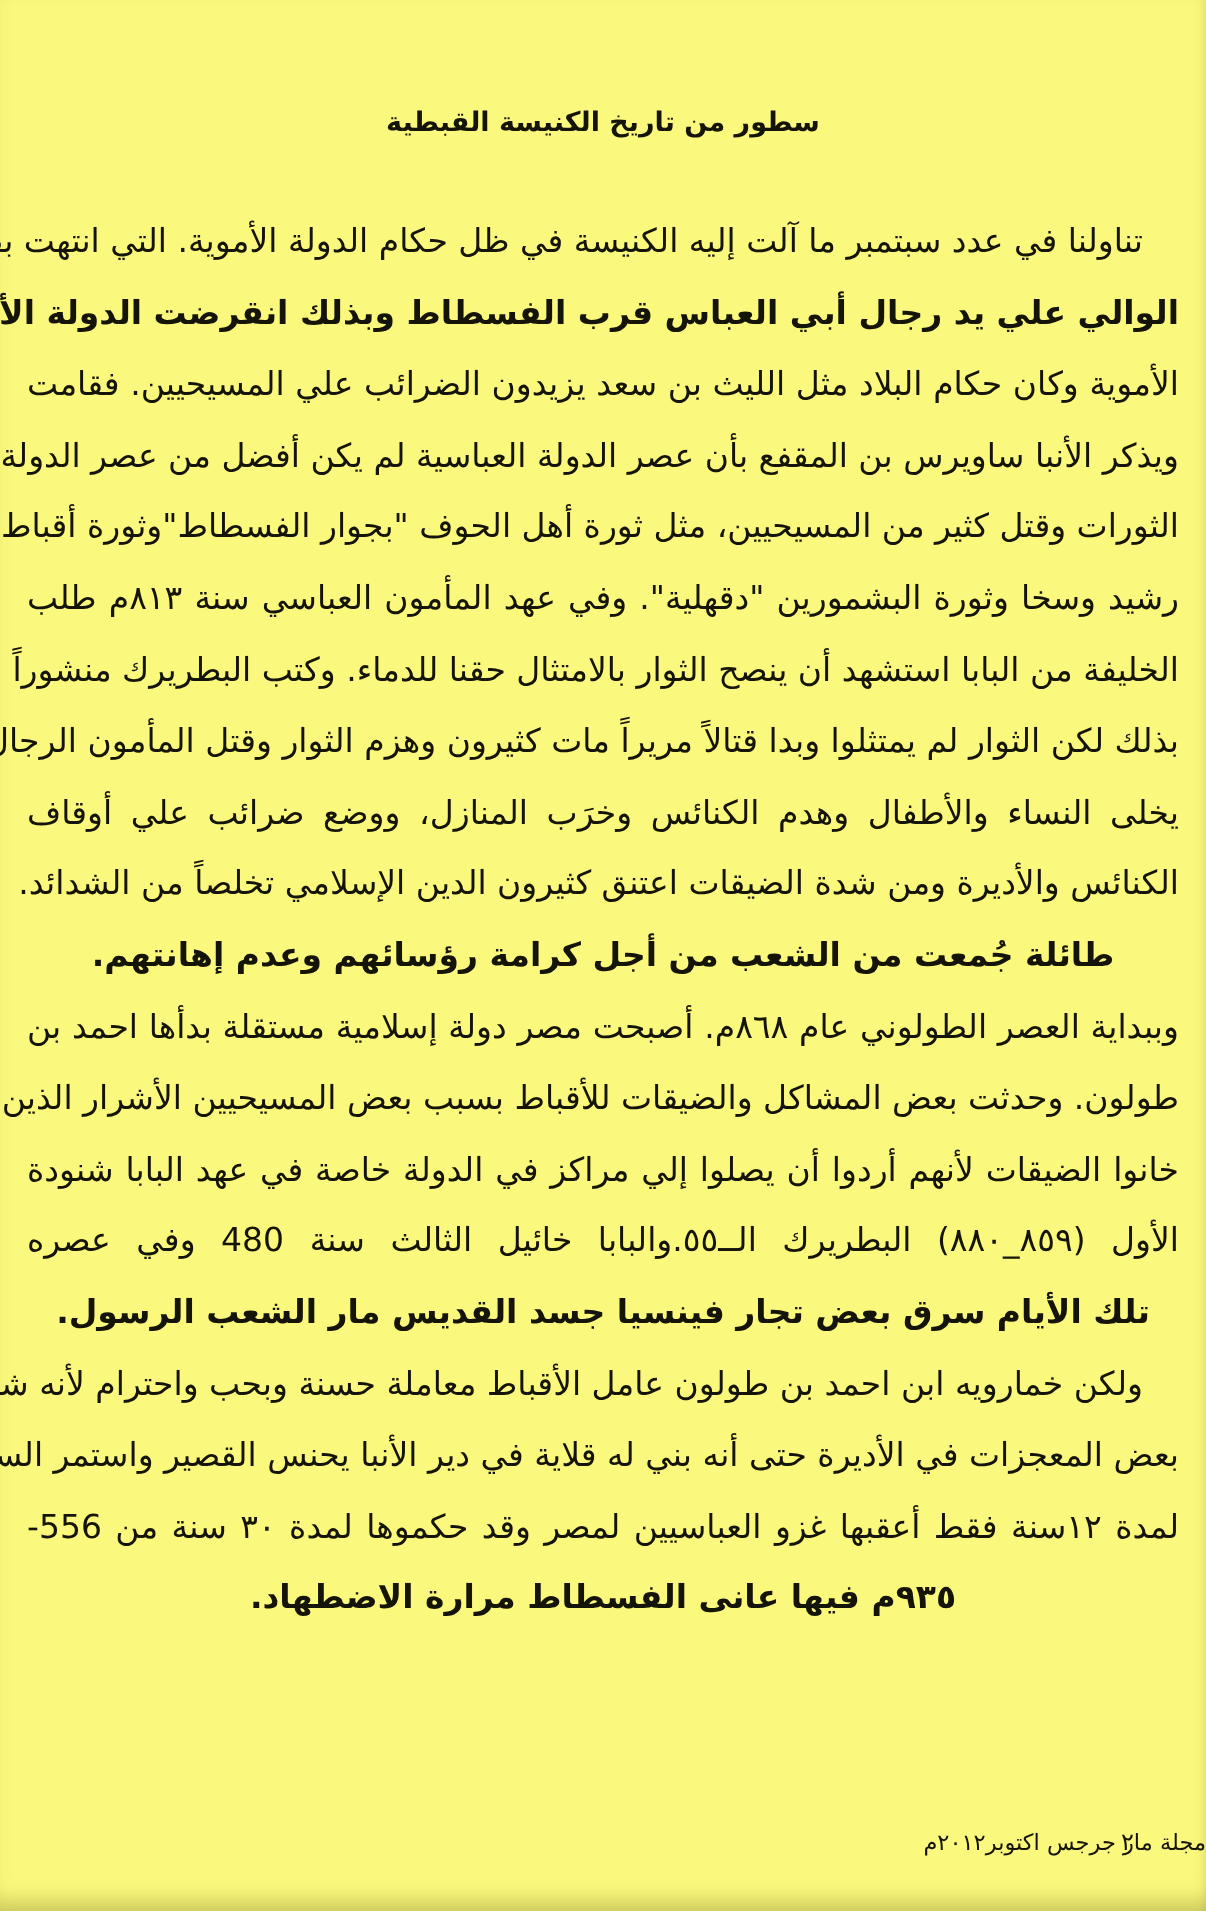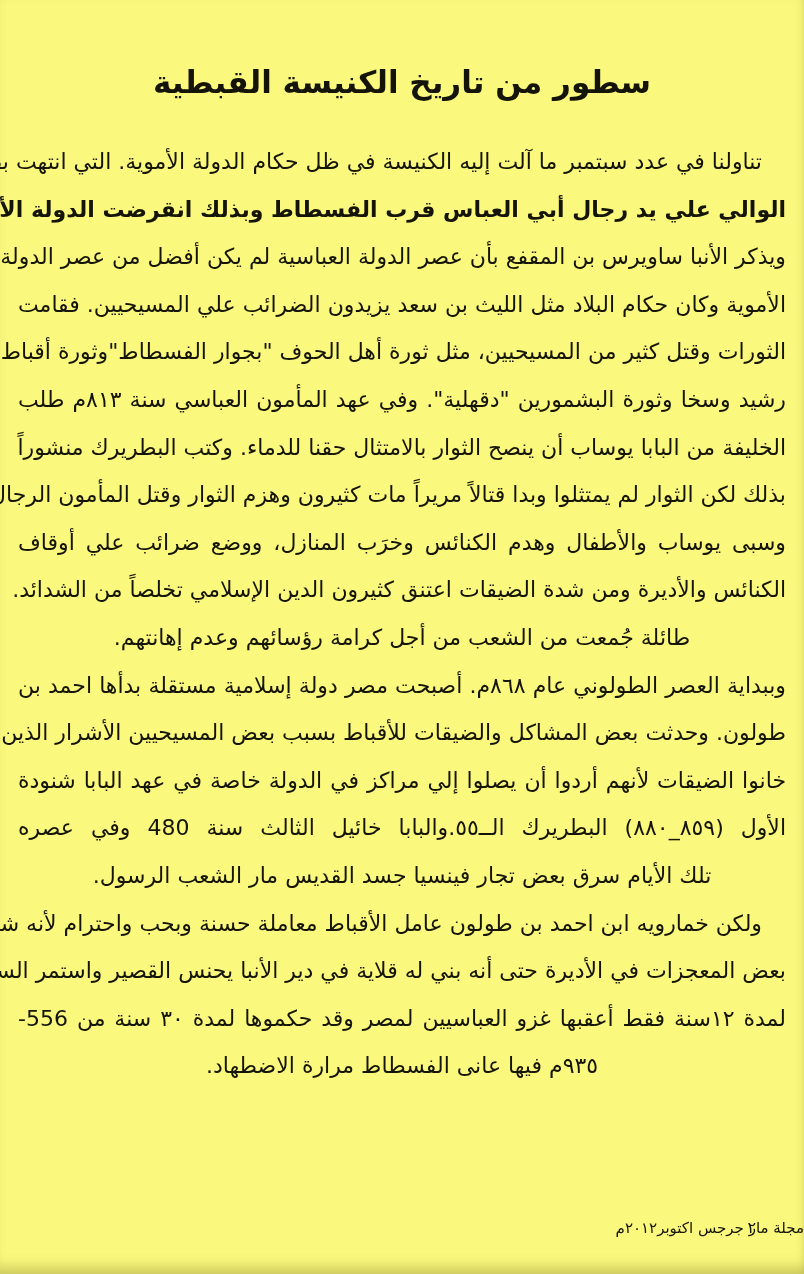--- a/index.html
+++ b/index.html
@@ -15,21 +15,21 @@
     direction: rtl;
     font-family: "DejaVu Sans", sans-serif;
     color: #151408;
     box-shadow: inset 0 -14px 14px -8px rgba(140,135,50,0.45),
                 inset -5px 0 8px -5px rgba(140,135,50,0.25);
   }
   .doc-title {
     margin: 62px 0 0 0;
     padding: 0;
     text-align: center;
-    font-size: 31px;
+    font-size: 18px;
     font-weight: bold;
     line-height: 40px;
     direction: rtl;
   }
   .article {
     margin: 36px 18px 0 18px;
     direction: rtl;
   }
   .line {
     direction: rtl;
@@ -43,20 +43,21 @@
   }
   .line.indent {
     padding-right: 24px;
   }
   .line.last-right {
     text-align-last: right;
     font-weight: bold;
   }
   .line.last-center {
     text-align-last: center;
+    font-weight: bold;
   }
   .footer {
     position: absolute;
     left: 0;
     right: 0;
     bottom: 34px;
     height: 24px;
     direction: rtl;
   }
   .footer-journal {
@@ -78,27 +79,27 @@
 </head>
 <body>
 
 <div class="page">
 
   <h1 class="doc-title">سطور من تاريخ الكنيسة القبطية</h1>
 
   <div class="article" id="article">
       <div class="line indent">تناولنا في عدد سبتمبر ما آلت إليه الكنيسة في ظل حكام الدولة الأموية. التي انتهت بقتل</div>
       <div class="line last-right">الوالي علي يد رجال أبي العباس قرب الفسطاط وبذلك انقرضت الدولة الأموية.</div>
+      <div class="line">الأموية وكان حكام البلاد مثل الليث بن سعد يزيدون الضرائب علي المسيحيين. فقامت</div>
       <div class="line">ويذكر الأنبا ساويرس بن المقفع بأن عصر الدولة العباسية لم يكن أفضل من عصر الدولة</div>
-      <div class="line">الأموية وكان حكام البلاد مثل الليث بن سعد يزيدون الضرائب علي المسيحيين. فقامت</div>
       <div class="line">الثورات وقتل كثير من المسيحيين، مثل ثورة أهل الحوف "بجوار الفسطاط"وثورة أقباط</div>
       <div class="line">رشيد وسخا وثورة البشمورين "دقهلية". وفي عهد المأمون العباسي سنة ٨١٣م طلب</div>
-      <div class="line">الخليفة من البابا يوساب أن ينصح الثوار بالامتثال حقنا للدماء. وكتب البطريرك منشوراً</div>
+      <div class="line">الخليفة من البابا استشهد أن ينصح الثوار بالامتثال حقنا للدماء. وكتب البطريرك منشوراً</div>
       <div class="line">بذلك لكن الثوار لم يمتثلوا وبدا قتالاً مريراً مات كثيرون وهزم الثوار وقتل المأمون الرجال</div>
-      <div class="line">وسبى يوساب والأطفال وهدم الكنائس وخرَب المنازل، ووضع ضرائب علي أوقاف</div>
+      <div class="line">يخلى النساء والأطفال وهدم الكنائس وخرَب المنازل، ووضع ضرائب علي أوقاف</div>
       <div class="line">الكنائس والأديرة ومن شدة الضيقات اعتنق كثيرون الدين الإسلامي تخلصاً من الشدائد.</div>
       <div class="line last-center">طائلة جُمعت من الشعب من أجل كرامة رؤسائهم وعدم إهانتهم.</div>
       <div class="line">وببداية العصر الطولوني عام ٨٦٨م. أصبحت مصر دولة إسلامية مستقلة بدأها احمد بن</div>
       <div class="line">طولون. وحدثت بعض المشاكل والضيقات للأقباط بسبب بعض المسيحيين الأشرار الذين</div>
       <div class="line">خانوا الضيقات لأنهم أردوا أن يصلوا إلي مراكز في الدولة خاصة في عهد البابا شنودة</div>
       <div class="line">الأول (٨٥٩_٨٨٠) البطريرك الــ٥٥.والبابا خائيل الثالث سنة 480 وفي عصره</div>
       <div class="line last-center">تلك الأيام سرق بعض تجار فينسيا جسد القديس مار الشعب الرسول.</div>
       <div class="line indent">ولكن خمارويه ابن احمد بن طولون عامل الأقباط معاملة حسنة وبحب واحترام لأنه شاهد</div>
       <div class="line">بعض المعجزات في الأديرة حتى أنه بني له قلاية في دير الأنبا يحنس القصير واستمر السلام</div>
       <div class="line">لمدة ١٢سنة فقط أعقبها غزو العباسيين لمصر وقد حكموها لمدة ٣٠ سنة من 556-</div>

